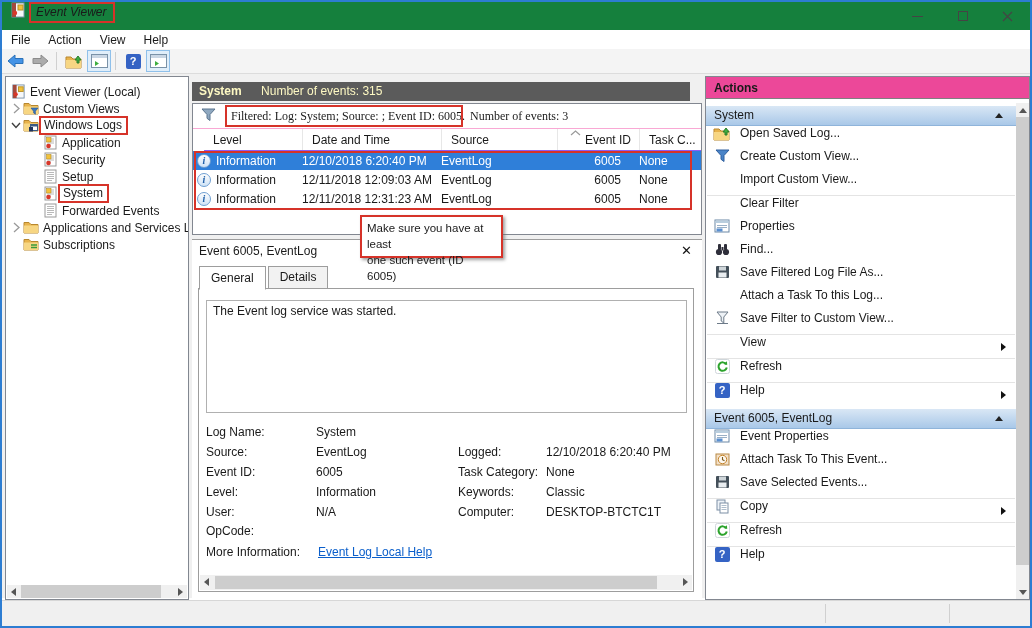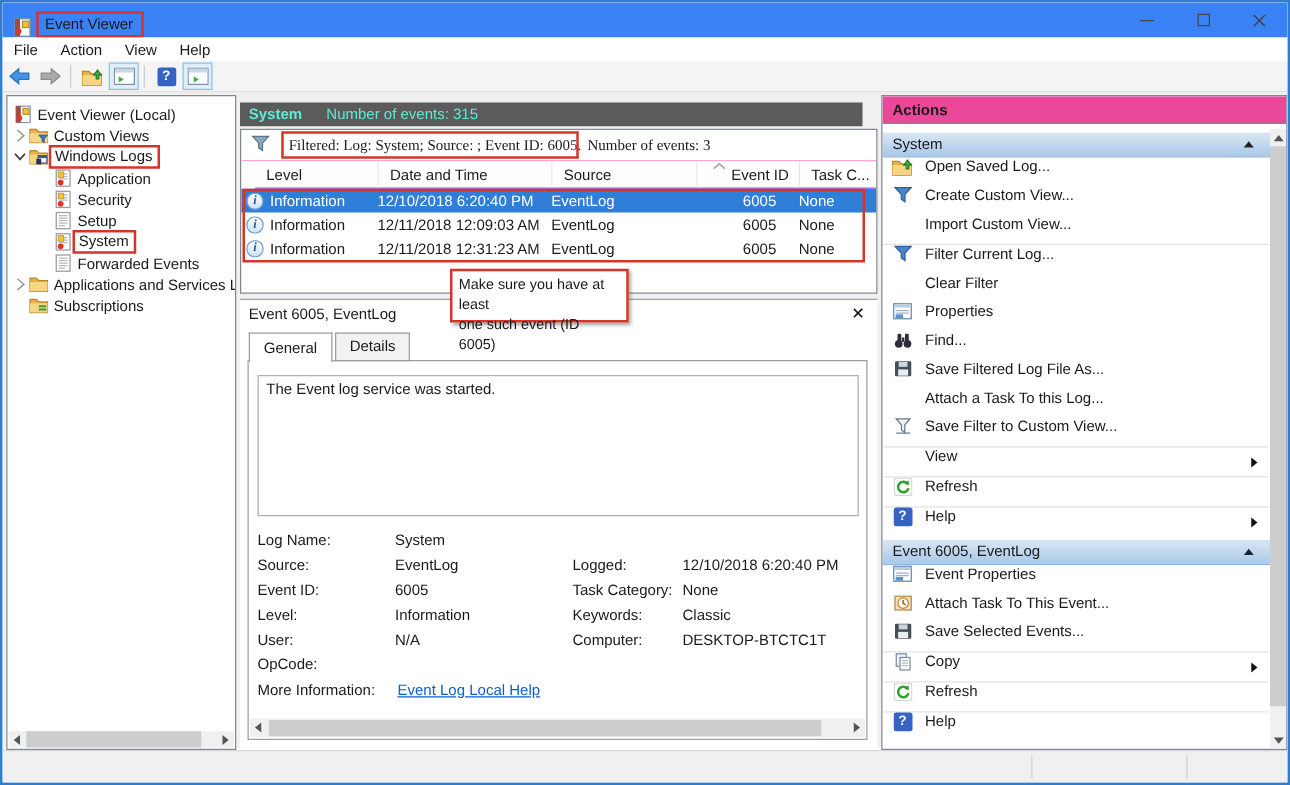--- a/index.html
+++ b/index.html
@@ -1,21 +1,21 @@
 <!DOCTYPE html>
 <html><head>
 <meta charset="utf-8">
 <style>
   * { margin:0; padding:0; box-sizing:border-box; }
   html,body { width:1032px; height:628px; }
   body { font-family:"Liberation Sans","DejaVu Sans",sans-serif; font-size:12px; color:#1a1a1a; background:#fff; }
   .win { position:relative; width:1032px; height:628px; background:#fff; border:2px solid #2d7dd2; overflow:hidden; }
 
   
-  .titlebar { position:absolute; left:0; top:0; right:0; height:28px; background:#3b82f6; display:flex; align-items:flex-end; }
+  .titlebar { position:absolute; left:0; top:0; right:0; height:28px; background:#15803d; display:flex; align-items:flex-start;font-style:italic; }
   .app-icon { margin-left:8px; width:16px; height:16px; flex:0 0 16px; }
   .title-annot { border:2px solid #d63329; padding:1px 7px 2px 5px; margin-left:3px; }
   .win-controls { position:absolute; right:0; top:0; height:28px; display:flex; }
   .win-btn { width:45px; height:28px; display:flex; align-items:center; justify-content:center; }
   .glyph-min { width:11px; height:1px; background:#444; }
   .glyph-max { width:10px; height:10px; border:1px solid #444; }
 
   
   .menubar { position:absolute; left:0; top:28px; right:0; height:19px; background:#fff; display:flex; align-items:center; }
   .menu-item { padding:2px 9px; }
@@ -37,21 +37,21 @@
   .ticon { width:16px; flex:0 0 16px; display:flex; justify-content:center; }
   .tlabel { margin-left:4px; }
   .annot-inline { border:2px solid #d63329; padding:0 4px 1px 3px; margin-left:0; }
   .d1 { padding-left:3px; } .d2 { padding-left:36px; } .d0 { padding-left:4px; }
   .hscroll { position:absolute; left:1px; right:1px; bottom:1px; height:13px; background:#f0f0f0; }
   .hs-btn { position:absolute; top:0; width:13px; height:13px; display:flex; align-items:center; justify-content:center; }
   .hs-thumb { position:absolute; top:0; height:13px; background:#cdcdcd; }
 
   
   .mid { position:absolute; left:190px; top:74px; width:510px; height:524px; }
-  .mid-header { position:absolute; left:0; top:6px; right:12px; height:19px; background:#5b5b5b; color:#5eead4; line-height:19px; padding-left:7px; }
+  .mid-header { position:absolute; left:0; top:6px; right:12px; height:19px; background:#5b5b5b; color:#fef9c3; line-height:19px; padding-left:7px; }
   .mid-header b { font-weight:bold; }
   .mid-header .cnt { margin-left:16px; font-weight:normal; }
   .list-box { position:absolute; left:0; top:27px; right:0; height:132px; background:#fff; border:1px solid #828790; overflow:hidden; }
   .filter-row { position:relative; height:25px; border-bottom:1px solid #f9a8d4;font-family:Liberation Serif, serif; }
   .funnel16 { position:absolute; left:8px; top:4px; }
   .filter-text { position:absolute; left:38px; top:5px; }
   .filter-count { position:absolute; left:277px; top:5px; }
   .tbl-header { position:relative; display:flex; height:22px; border-bottom:1px solid #8b5cf6; align-items:flex-start;margin-left:11px; }
   .hcol { height:100%; display:flex; align-items:center; border-right:1px solid #e7e7e7; padding-left:9px; }
   .hcol.r { justify-content:flex-end; padding-right:8px; padding-left:0; }
@@ -461,28 +461,20 @@
             </svg>
         </span>
         <span class="act-label">Create Custom View...</span>
       </div>
       <div class="act-item">
         <span class="act-ic"></span>
         <span class="act-label">Import Custom View...</span>
       </div>
       <div class="act-sep"></div>
       <div class="act-item">
-        <span class="act-ic">
-          <svg width="15" height="14" viewBox="0 0 15 14">
-              <path d="M1 1 h13 l-5 5.5 v6 l-3-2.2 V6.5 Z" fill="#4a84c8" stroke="#2f5f9e"></path>
-            </svg>
-        </span>
-        <span class="act-label">Filter Current Log...</span>
-      </div>
-      <div class="act-item">
         <span class="act-ic"></span>
         <span class="act-label">Clear Filter</span>
       </div>
       <div class="act-item">
         <span class="act-ic">
           <svg width="16" height="14" viewBox="0 0 16 14">
               <rect x="1" y="1" width="14" height="12" fill="#fff" stroke="#6a87a5"></rect>
               <rect x="1.5" y="1.5" width="13" height="2.5" fill="#b9cede"></rect>
               <path d="M3 6.5 h10 M3 8.5 h10" stroke="#9ab0c6"></path>
               <rect x="2.5" y="9.5" width="6" height="3" fill="#5a8fd0"></rect>

